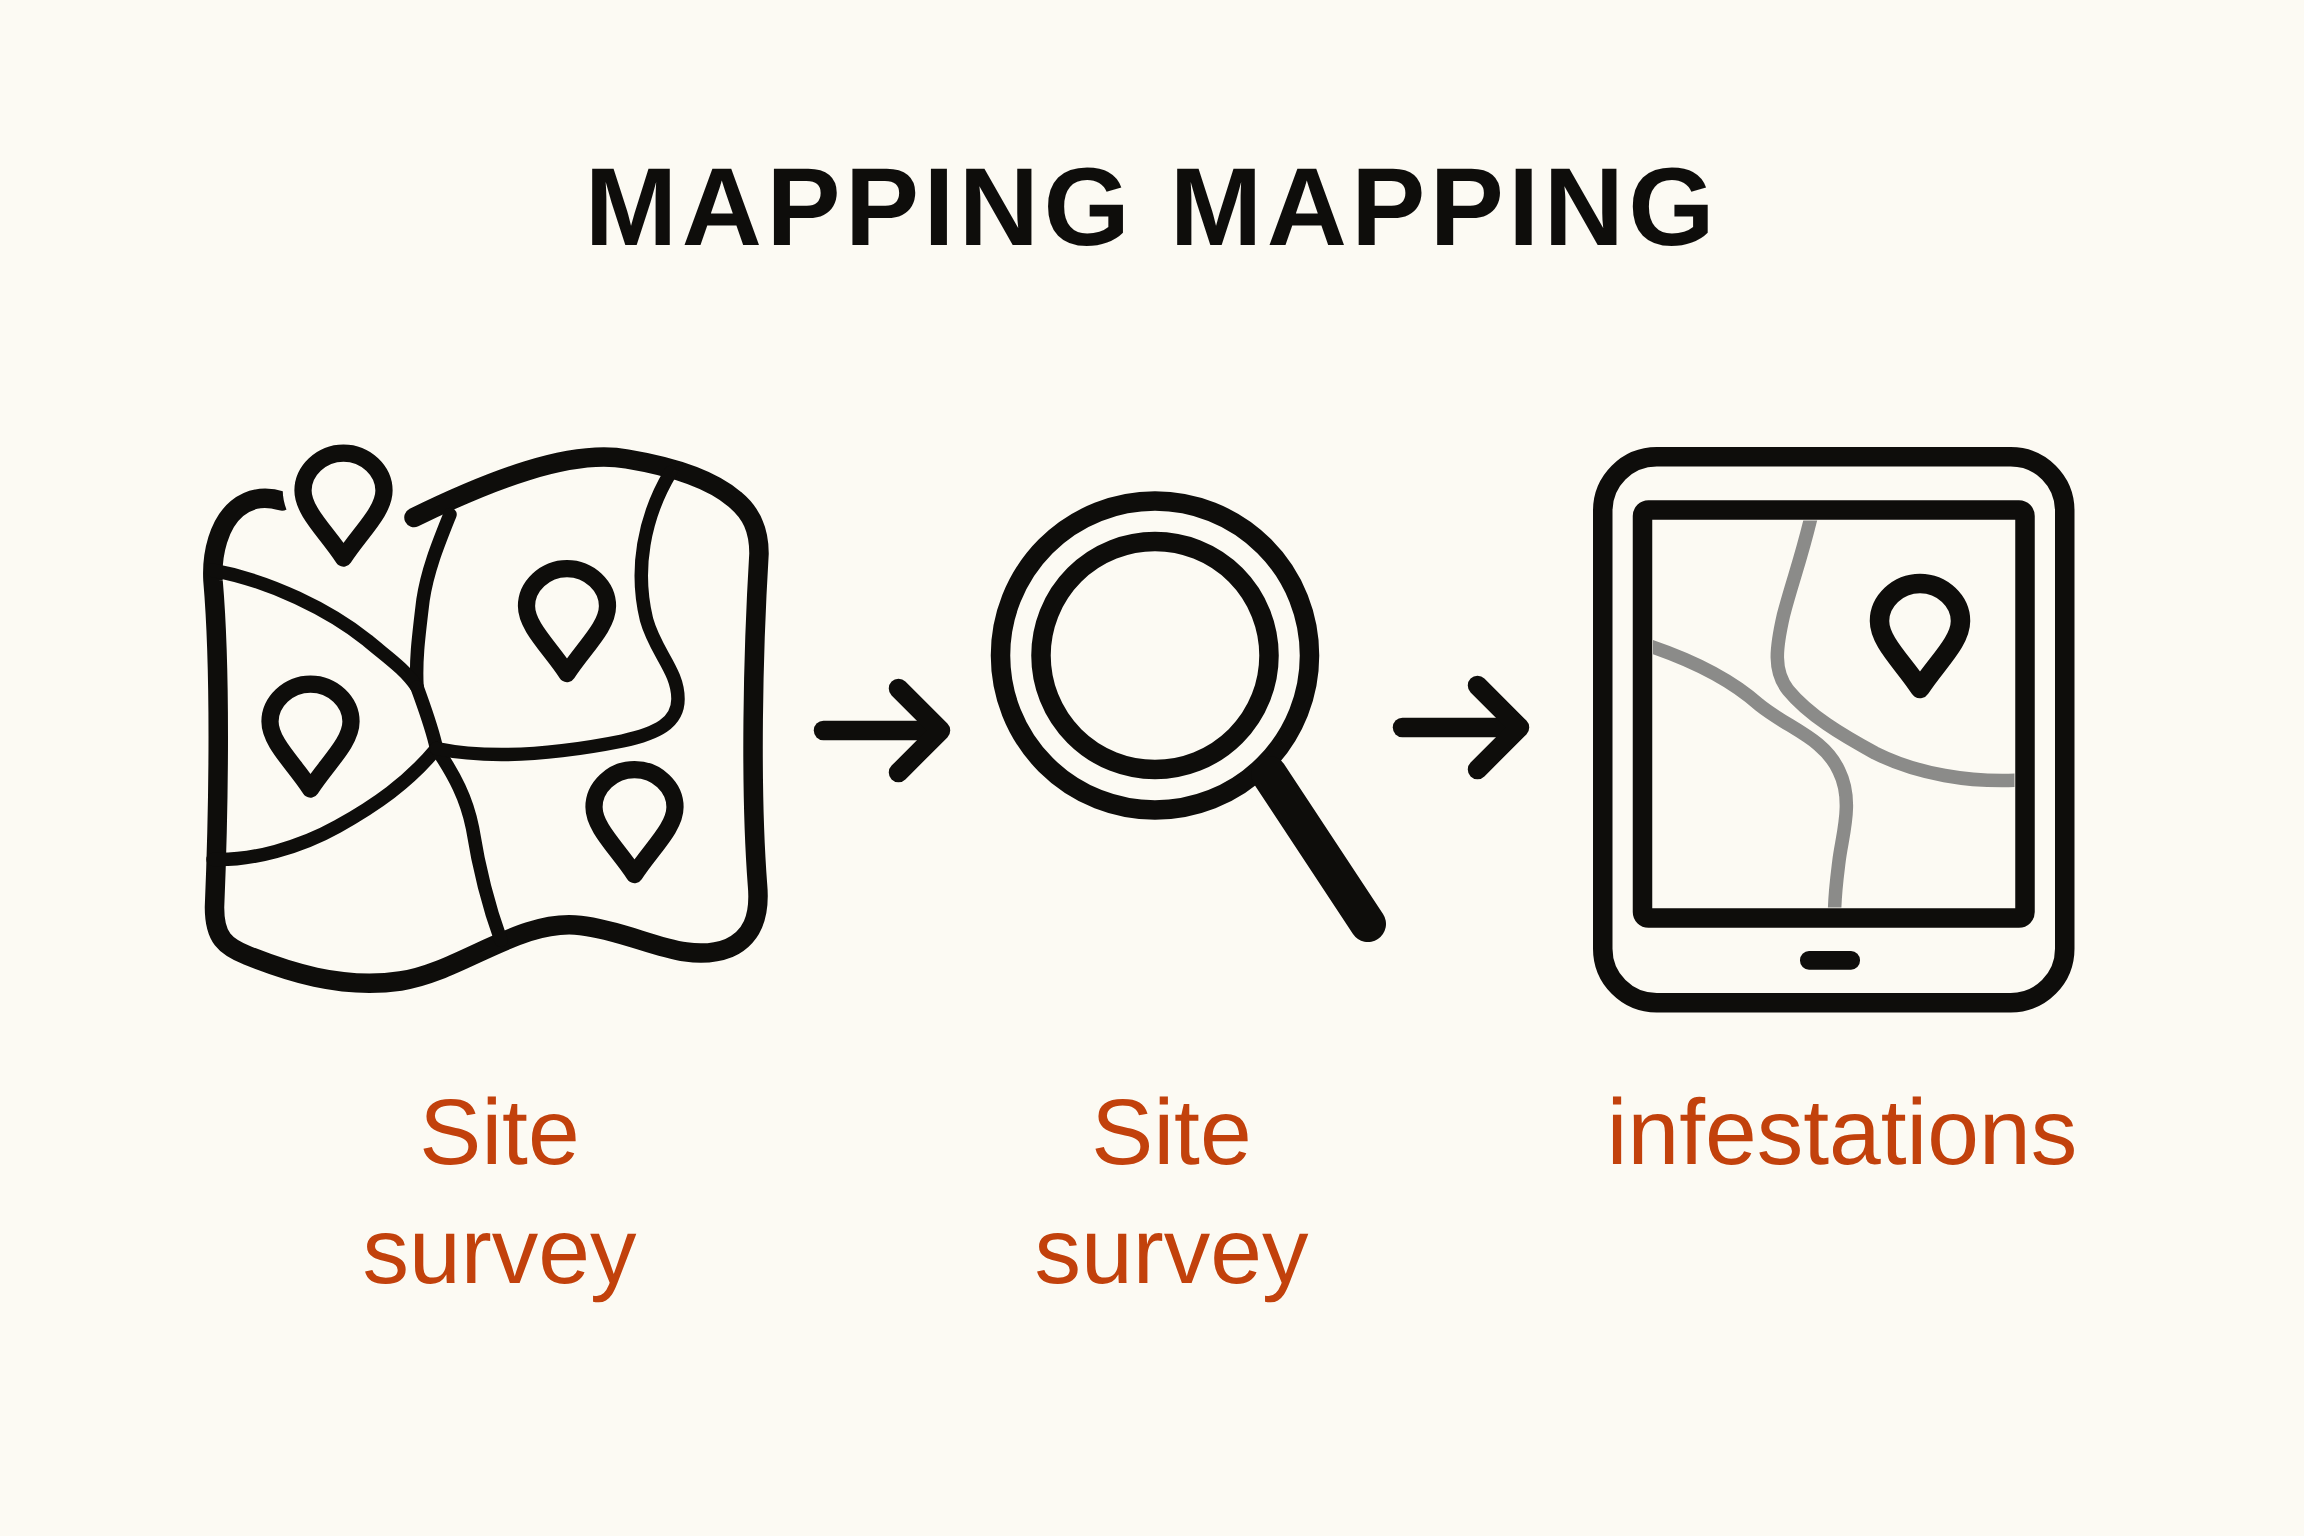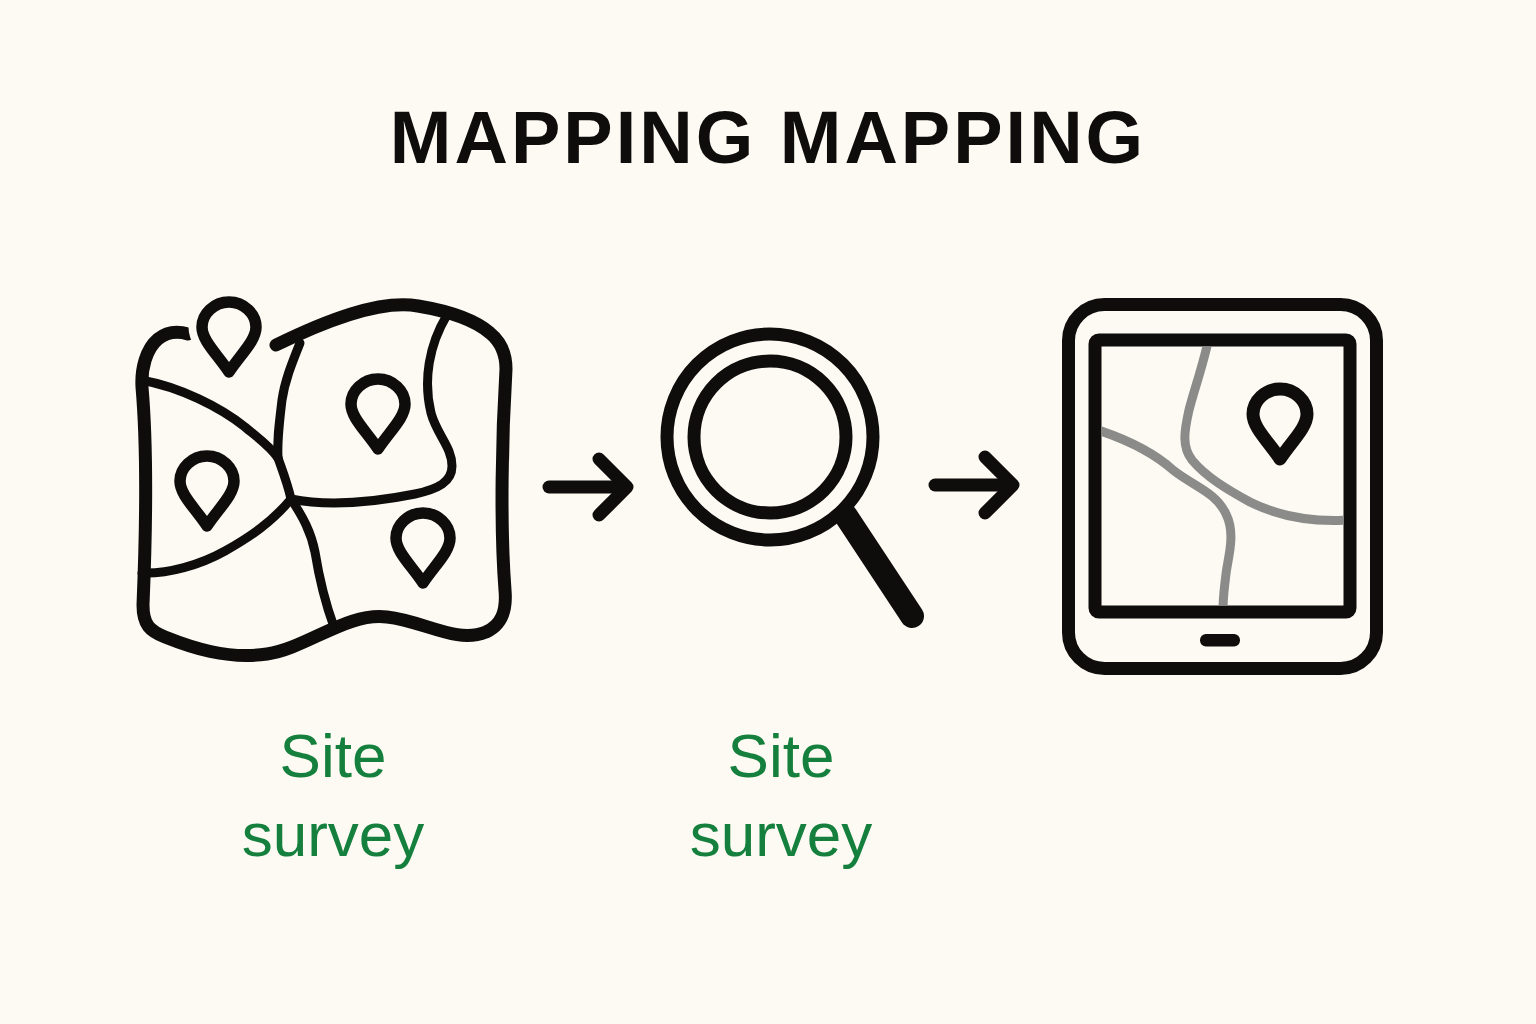--- a/index.html
+++ b/index.html
@@ -43,21 +43,21 @@
   .stroke-gray  { stroke: var(--route-gray); fill: none; stroke-linecap: round; stroke-linejoin: round; }
   .fill-ink     { fill: var(--ink); stroke: none; }
 
   .step-label {
     position: absolute;
     top: 716px;
     text-align: center;
     font-size: 62px;
     line-height: 79px;
     font-weight: 400;
-    color: #15803d;
+    color: #c2410c;
   }
   .label-1 { left: 133px;  width: 400px; }
   .label-2 { left: 581px;  width: 400px; }
   .label-3 { left: 1006px; width: 444px; }
 </style>
 </head>
 <body>
 
 <div class="canvas">
 
@@ -163,15 +163,16 @@
 
   <div class="step-label label-1">
     <div>Site</div>
     <div>survey</div>
   </div>
   <div class="step-label label-2">
     <div>Site</div>
     <div>survey</div>
   </div>
   <div class="step-label label-3">
+    <div>infestations</div>
   </div>
 
 </div>
 
 </body></html>

